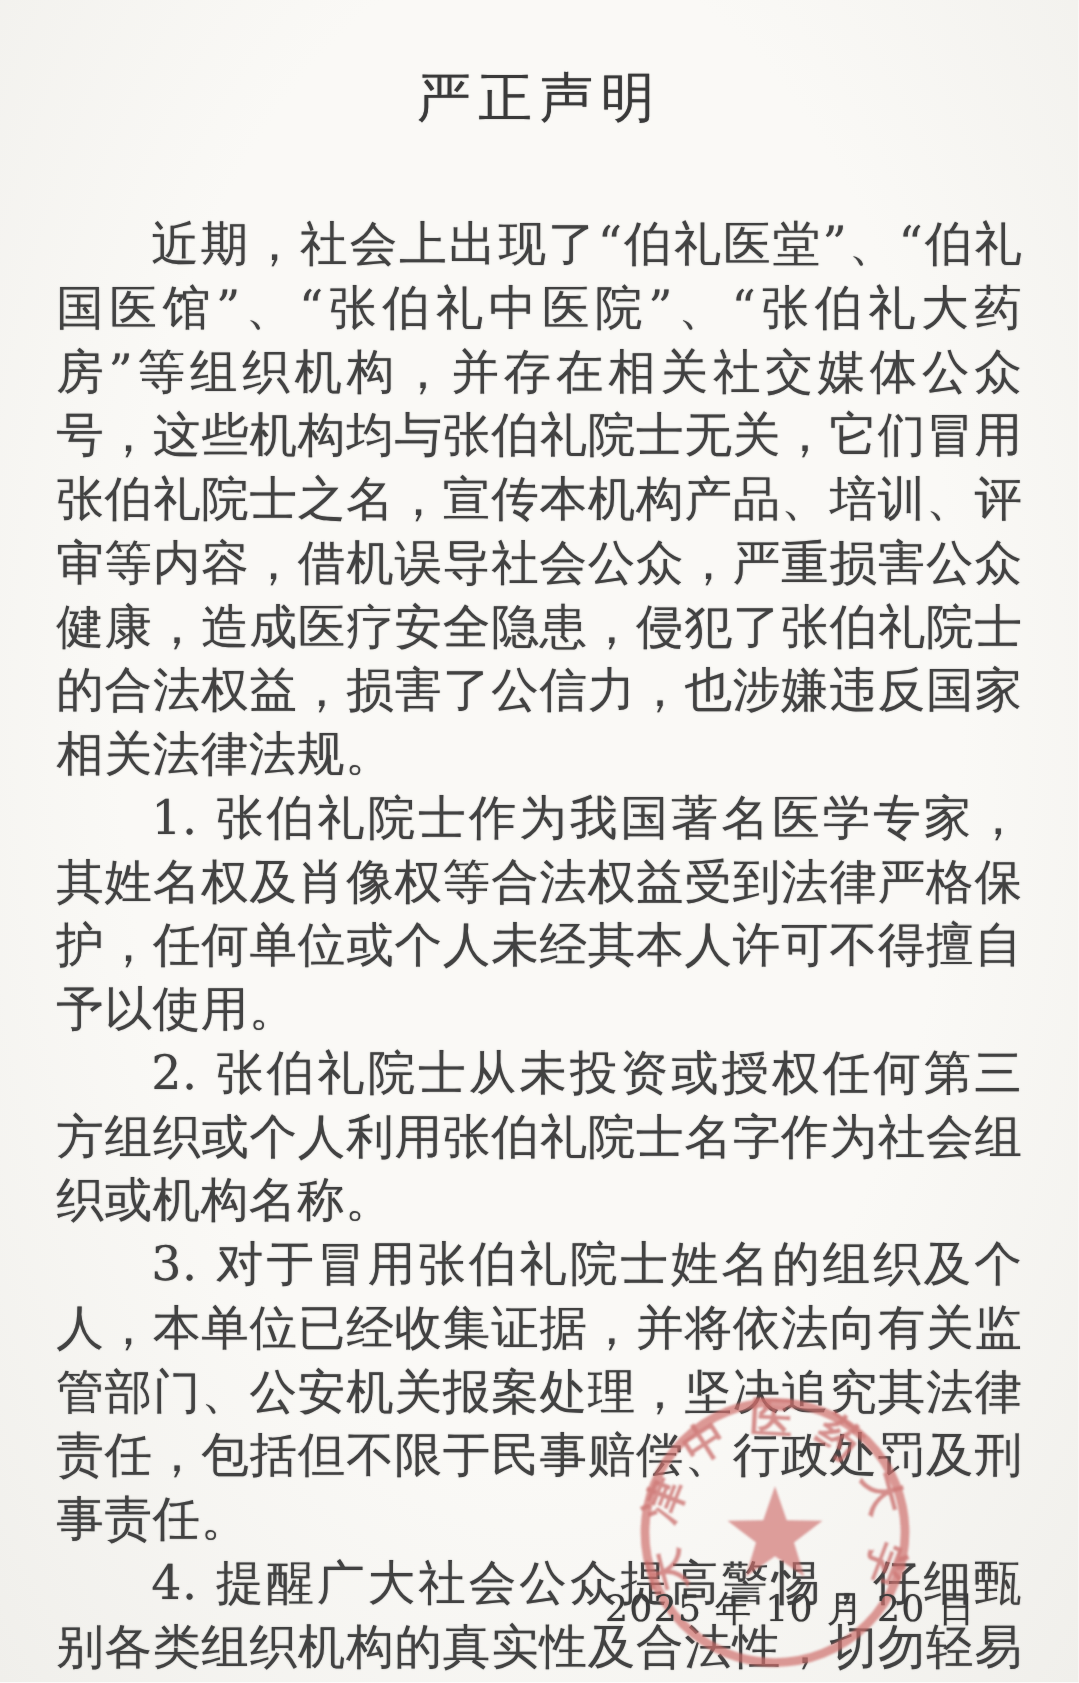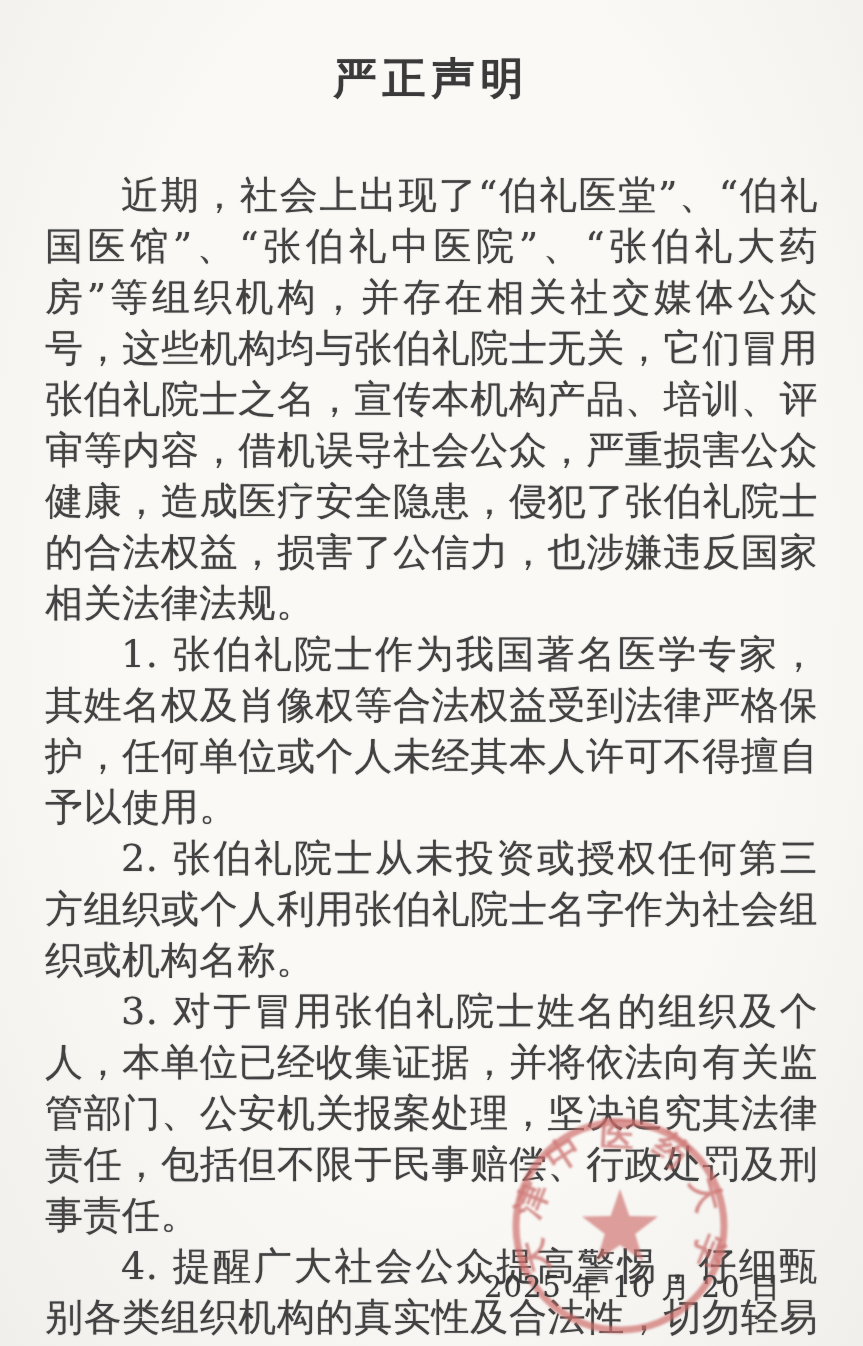--- a/index.html
+++ b/index.html
@@ -18,21 +18,21 @@
     color: #3f3f3f;
   }
   .title {
     position: absolute;
     top: 50px;
     left: 0;
     right: 0;
     margin: 0;
     text-align: center;
     font-size: 43px;
-    font-weight: 700;
+    font-weight: 400;
     letter-spacing: 6px;
     color: #3a3a3a;
     text-shadow: 0 0 1px rgba(58,58,58,.6);
   }
   .body {
     position: absolute;
     top: 170px;
     left: 45px;
     width: 773px;
     font-size: 38px;

